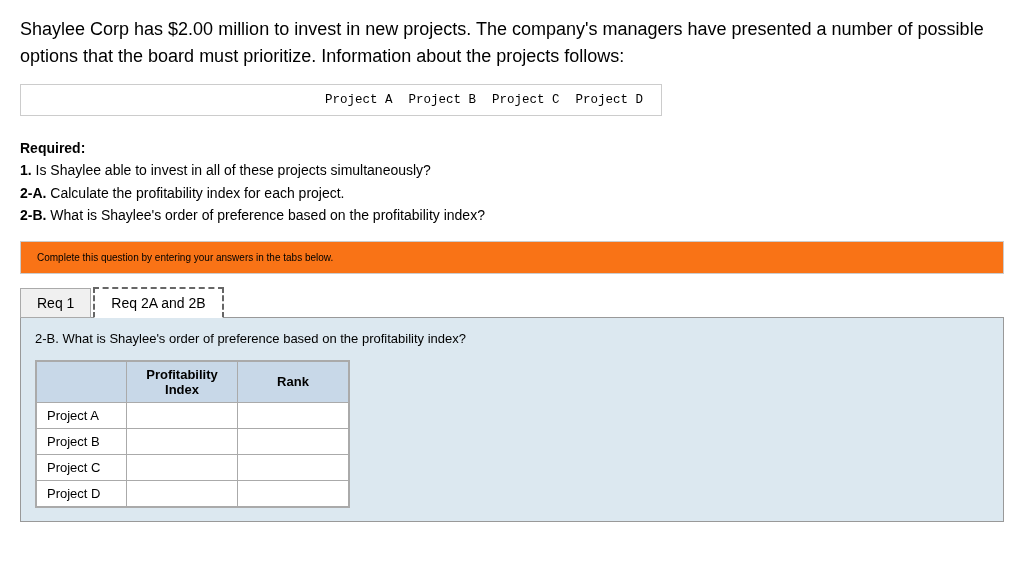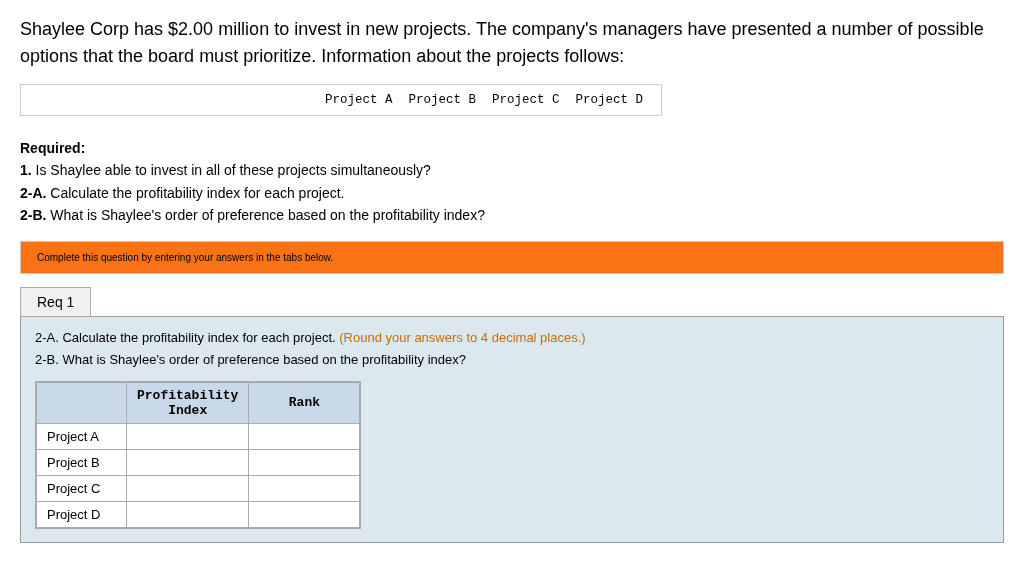--- a/index.html
+++ b/index.html
@@ -97,21 +97,20 @@
       font-size: 13px;
     }
     .answer-table th, .answer-table td {
       border: 1px solid #aaa;
       padding: 5px 10px;
       text-align: center;
     }
     .answer-table th {
       background: #c8d8e8;
       font-weight: bold;
-      font-family: Liberation Mono, monospace;
     }
     .answer-table td.row-label {
       text-align: left;
       background: #fff;
       font-weight: normal;
     }
     .answer-table td.input-cell {
       background: #fff;
       min-width: 100px;
     }
@@ -168,28 +167,27 @@
 
 <div class="instruction-box">
   <span>Complete this question by entering your answers in the tabs below.</span>
 </div>
 
 
 <div class="tabs-row">
   <div class="tab">
     <span>Req 1</span>
   </div>
+  <div class="tab active">
+    <span>Req 2A and 2B</span>
+  </div>
 </div>
 
 
 <div class="tab-content">
-  <p>
-    <span>2-A. Calculate the profitability index for each project.</span>
-    <span class="orange-text"> (Round your answers to 4 decimal places.)</span>
-  </p>
   <p>2-B. What is Shaylee's order of preference based on the profitability index?</p>
 
   
   <div class="answer-table-wrapper">
     <table class="answer-table">
       <thead>
         <tr class="header-top">
           <th style="background:#c8d8e8; min-width:90px;"></th>
           <th>Profitability<br>Index</th>
           <th>Rank</th>

